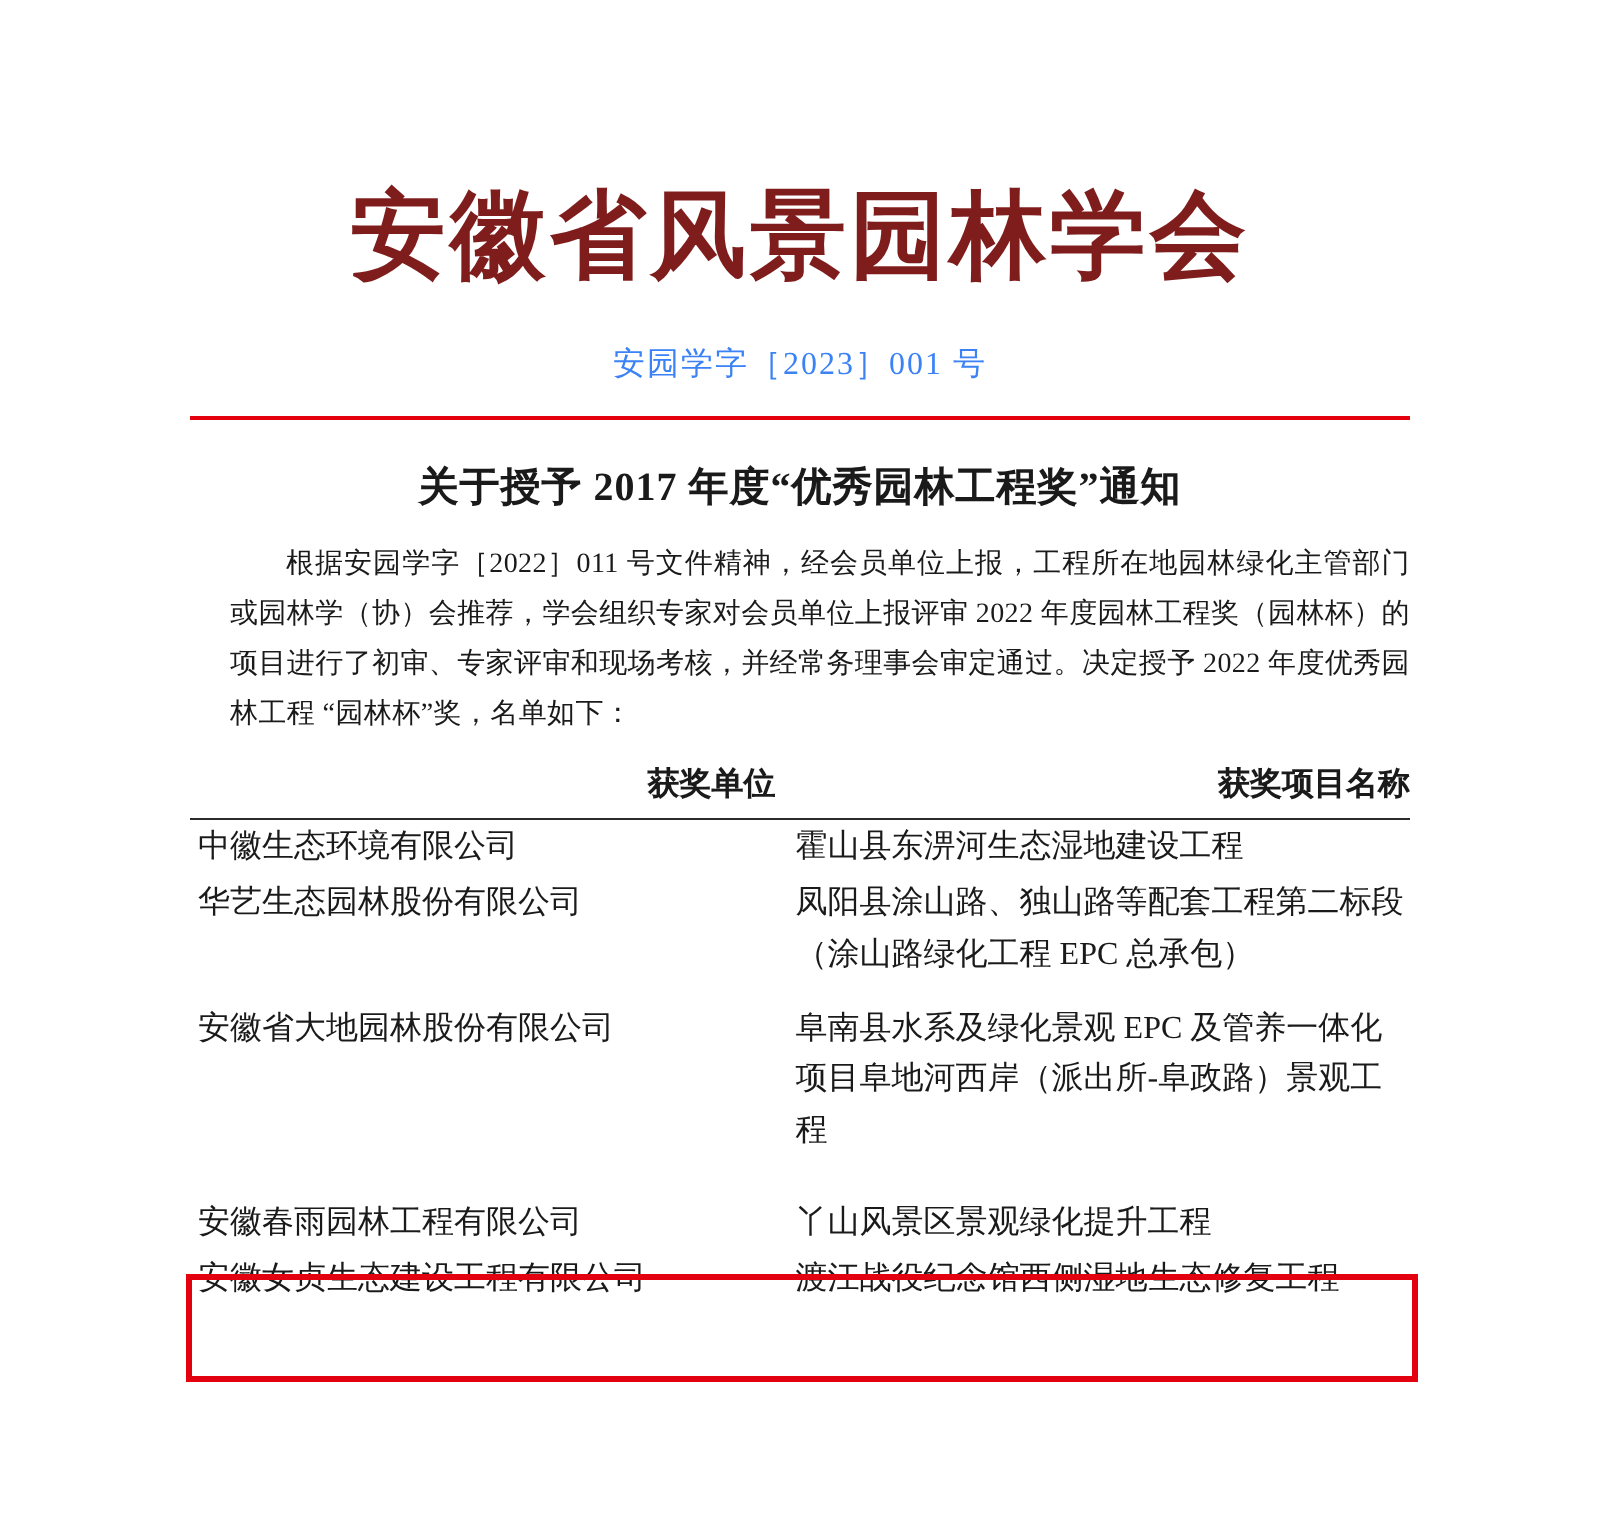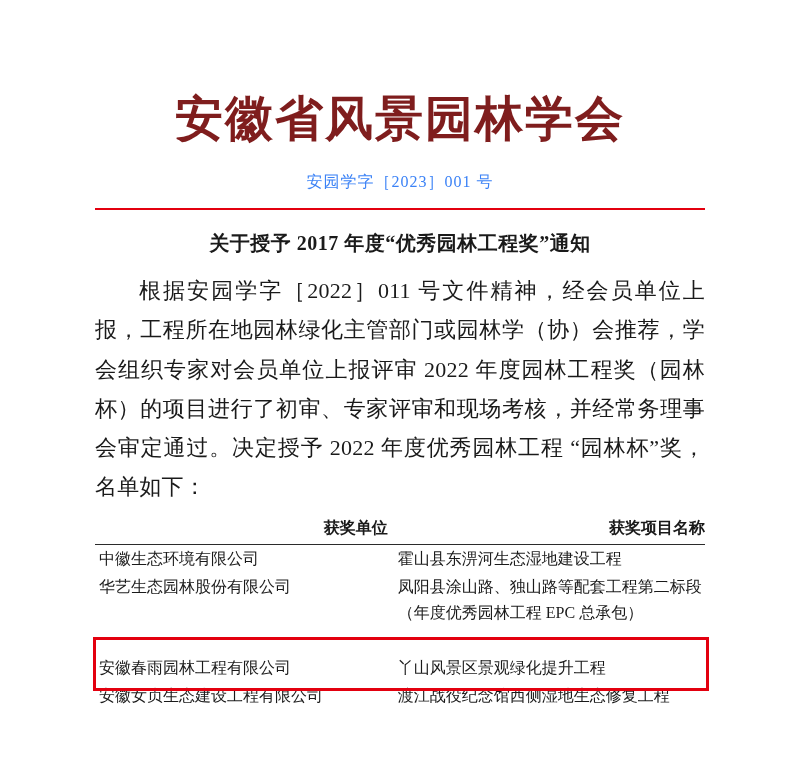--- a/index.html
+++ b/index.html
@@ -46,25 +46,26 @@
   }
   .subject {
     margin-top: 20px;
     text-align: center;
     font-size: 20px;
     font-weight: bold;
     letter-spacing: 0.5px;
   }
   .body-text {
     margin-top: 14px;
-    font-size: 22px;
+    font-size: 14px;
     line-height: 1.78;
     text-align: justify;
     text-indent: 2em;
     letter-spacing: 0.2px;
+    margin-left: 20px;
   }
   table.award-table {
     margin-top: 8px;
     width: 100%;
     border-collapse: collapse;
     font-size: 16px;
     line-height: 1.62;
   }
   table.award-table th {
     font-weight: bold;
@@ -128,26 +129,30 @@
         </td>
       </tr>
     </thead>
     <tbody>
       <tr>
         <td class="unit">中徽生态环境有限公司</td>
         <td class="project">霍山县东淠河生态湿地建设工程</td>
       </tr>
       <tr>
         <td class="unit">华艺生态园林股份有限公司</td>
-        <td class="project">凤阳县涂山路、独山路等配套工程第二标段（年度优秀园林工程 EPC 总承包）</td>
+        <td class="project">凤阳县涂山路、独山路等配套工程第二标段（涂山路绿化工程 EPC 总承包）</td>
       </tr>
       <tr class="spacer-row">
           <td></td>
           <td></td>
         </tr>
+      <tr>
+        <td class="unit">安徽省大地园林股份有限公司</td>
+        <td class="project">阜南县水系及绿化景观 EPC 及管养一体化项目阜地河西岸（派出所-阜政路）景观工程</td>
+      </tr>
       <tr class="spacer-row">
           <td></td>
           <td></td>
         </tr>
       <tr class="spacer-row">
           <td></td>
           <td></td>
         </tr>
       <tr>
         <td class="unit">安徽春雨园林工程有限公司</td>

